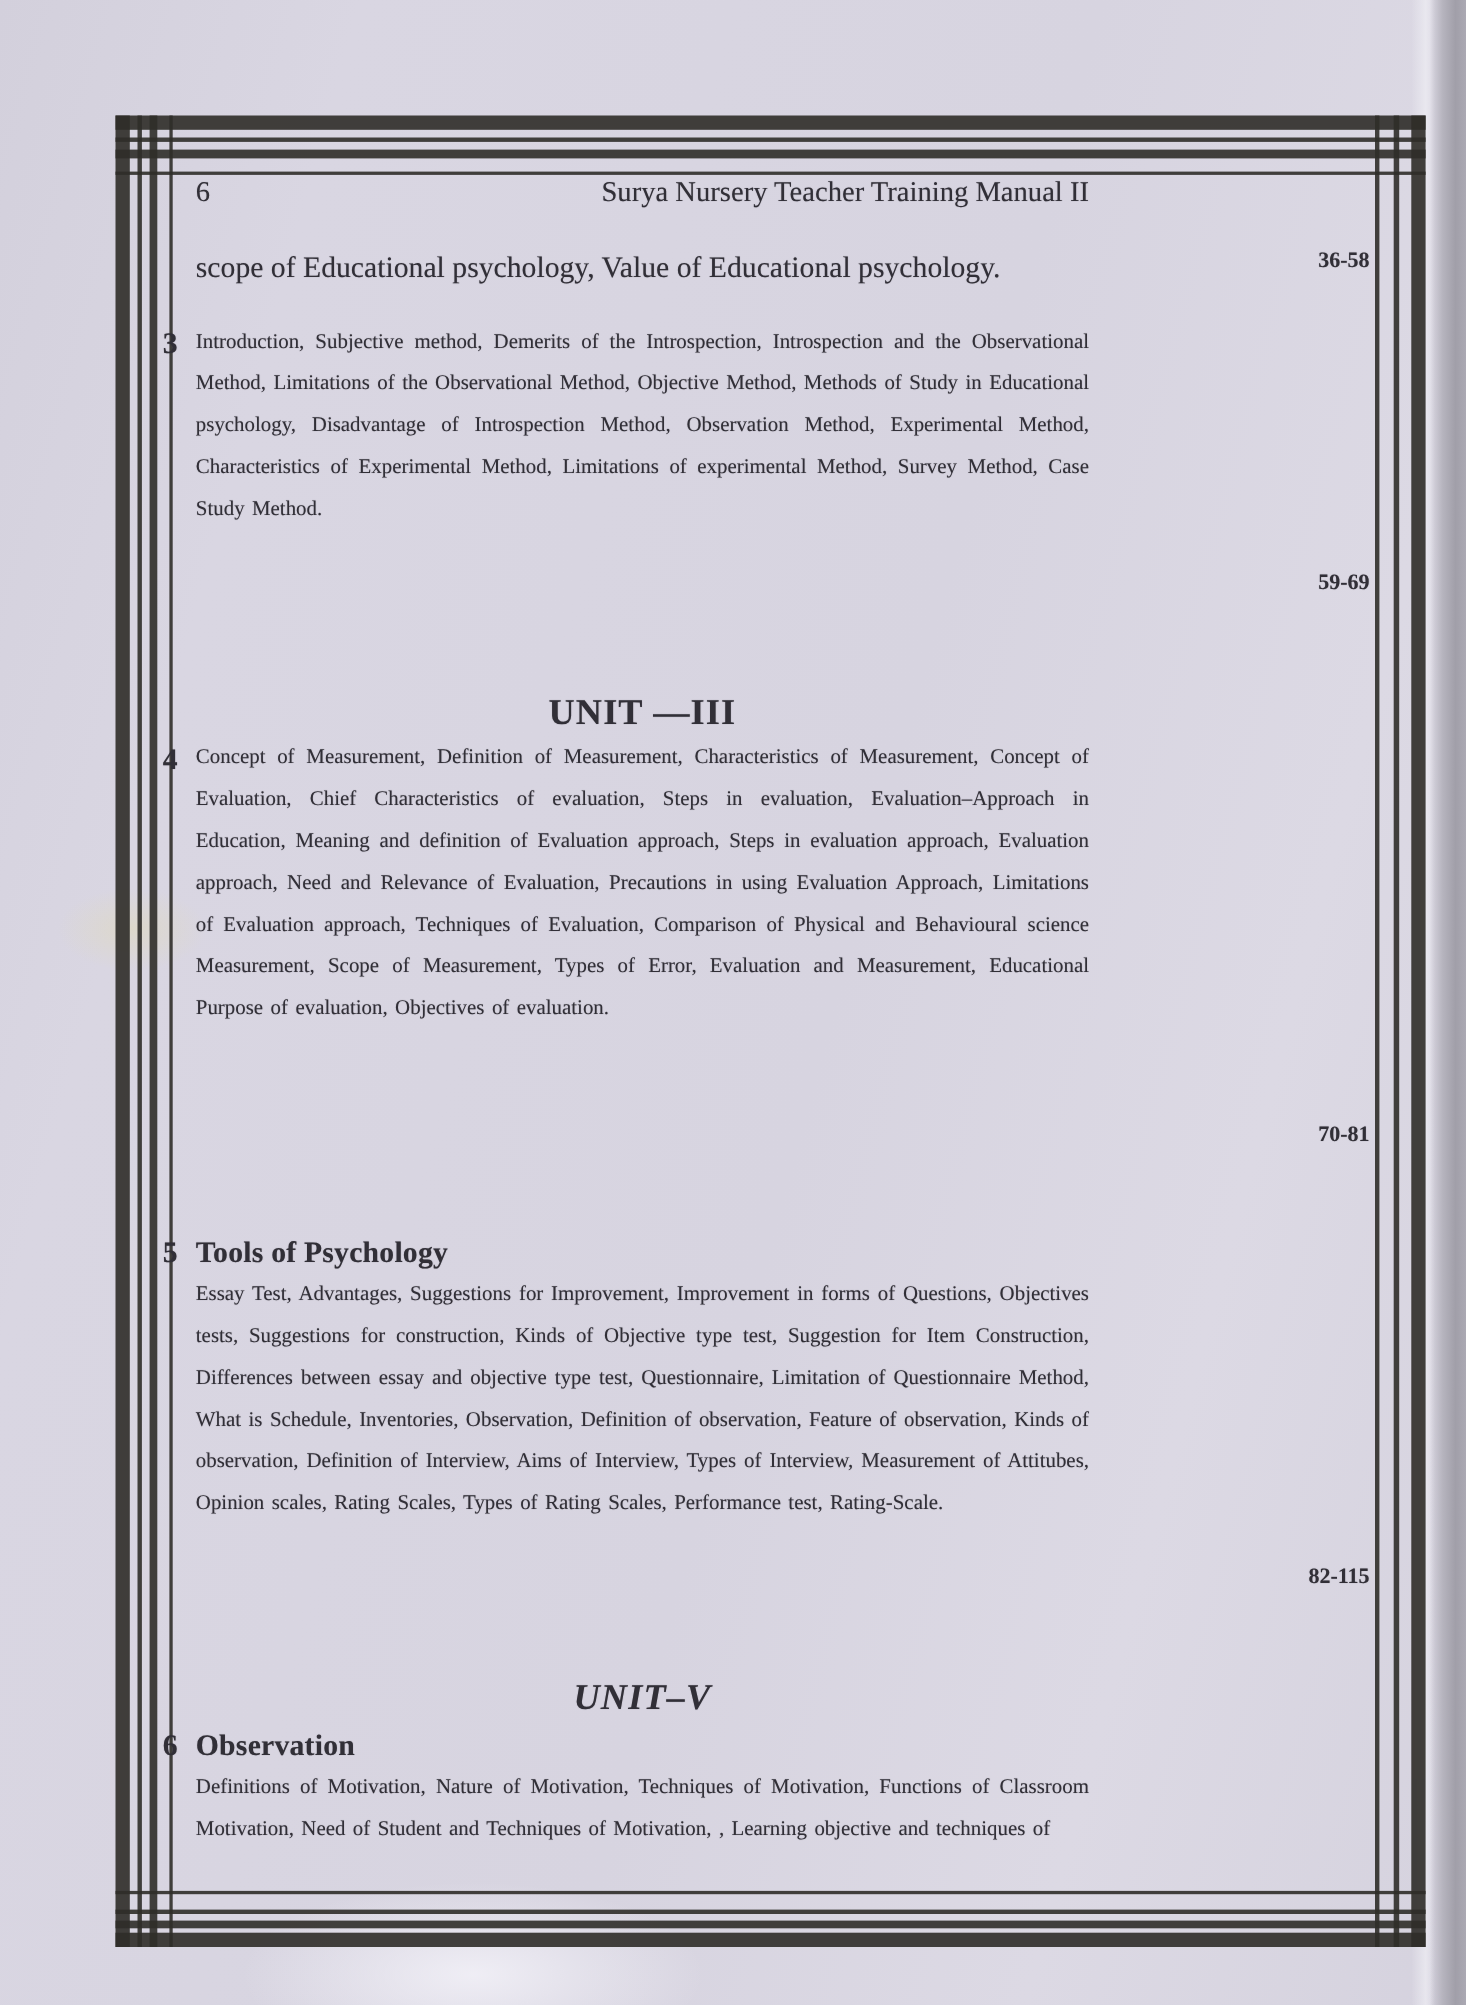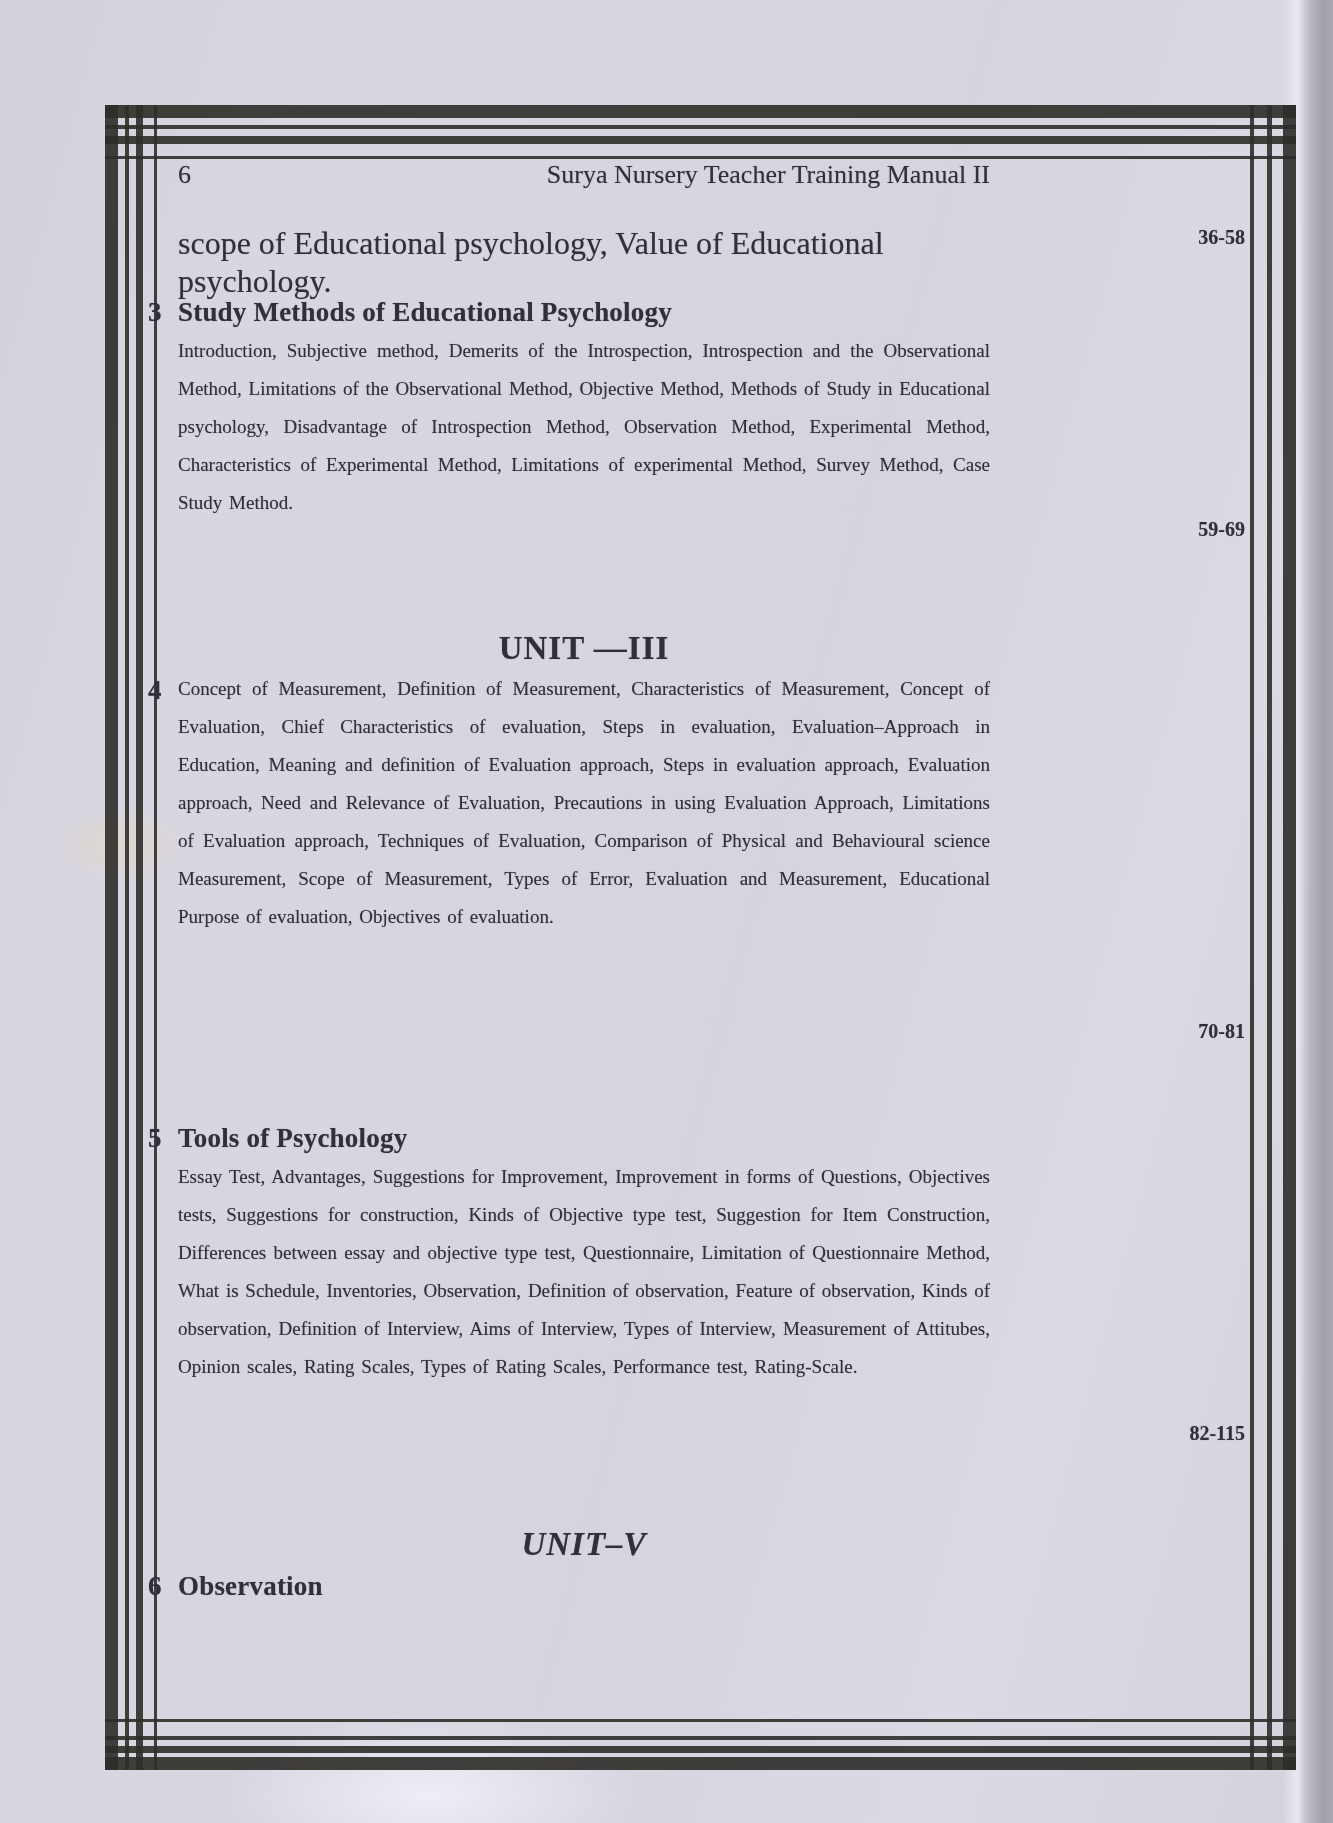--- a/index.html
+++ b/index.html
@@ -47,21 +47,21 @@
 
   
   .txt{ text-shadow:0 0 1px rgba(49,47,55,.4); }
   .header-row{
     position:absolute;left:178px;top:160px;width:812px;
     display:flex;justify-content:space-between;align-items:baseline;
     font-size:26px;
   }
   .scope-line{
     position:absolute;left:178px;top:224px;width:812px;
-    font-size:32px;line-height:38px;
+    font-size:27px;line-height:38px;
   }
   .entry{position:absolute;left:178px;width:812px;}
   .entry-title{position:relative;font-weight:700;font-size:27px;line-height:40px;letter-spacing:.2px;}
   .entry-num{position:absolute;left:-30px;}
   .entry-desc{font-size:19px;line-height:38px;text-align:justify;word-spacing:2px;}
   .e3{top:292px;}
   .e4{top:670px;}
   .e5{top:1118px;}
   .e6{top:1566px;}
   .unit-heading{
@@ -109,21 +109,20 @@
     <span>6</span>
     <span>Surya Nursery Teacher Training Manual II</span>
   </div>
 
   <div class="scope-line txt">scope of Educational psychology, Value of Educational psychology.</div>
   <span class="pages p0 txt">36-58</span>
 
   <div class="entry e3">
     <div class="entry-title txt">
       <span class="entry-num">3</span>
-      <span>Study Methods of Educational Psychology</span>
     </div>
     <div class="entry-desc txt">Introduction, Subjective method, Demerits of the Introspection, Introspection and the Observational Method, Limitations of the Observational Method, Objective Method, Methods of Study in Educational psychology, Disadvantage of Introspection Method, Observation Method, Experimental Method, Characteristics of Experimental Method, Limitations of experimental Method, Survey Method, Case Study Method.</div>
   </div>
   <span class="pages p1 txt">59-69</span>
 
   <div class="unit-heading u3 txt">UNIT —III</div>
 
   <div class="entry e4">
     <div class="entry-title txt">
       <span class="entry-num">4</span>
@@ -141,15 +140,16 @@
   </div>
   <span class="pages p3 txt">82-115</span>
 
   <div class="unit-heading u5 txt">UNIT–V</div>
 
   <div class="entry e6">
     <div class="entry-title txt">
       <span class="entry-num">6</span>
       <span>Observation</span>
     </div>
+    <div class="entry-desc txt">Definitions of Motivation, Nature of Motivation, Techniques of Motivation, Functions of Classroom Motivation, Need of Student and Techniques of Motivation, , Learning objective and techniques of</div>
   </div>
 
 </div>
 
 </body></html>

